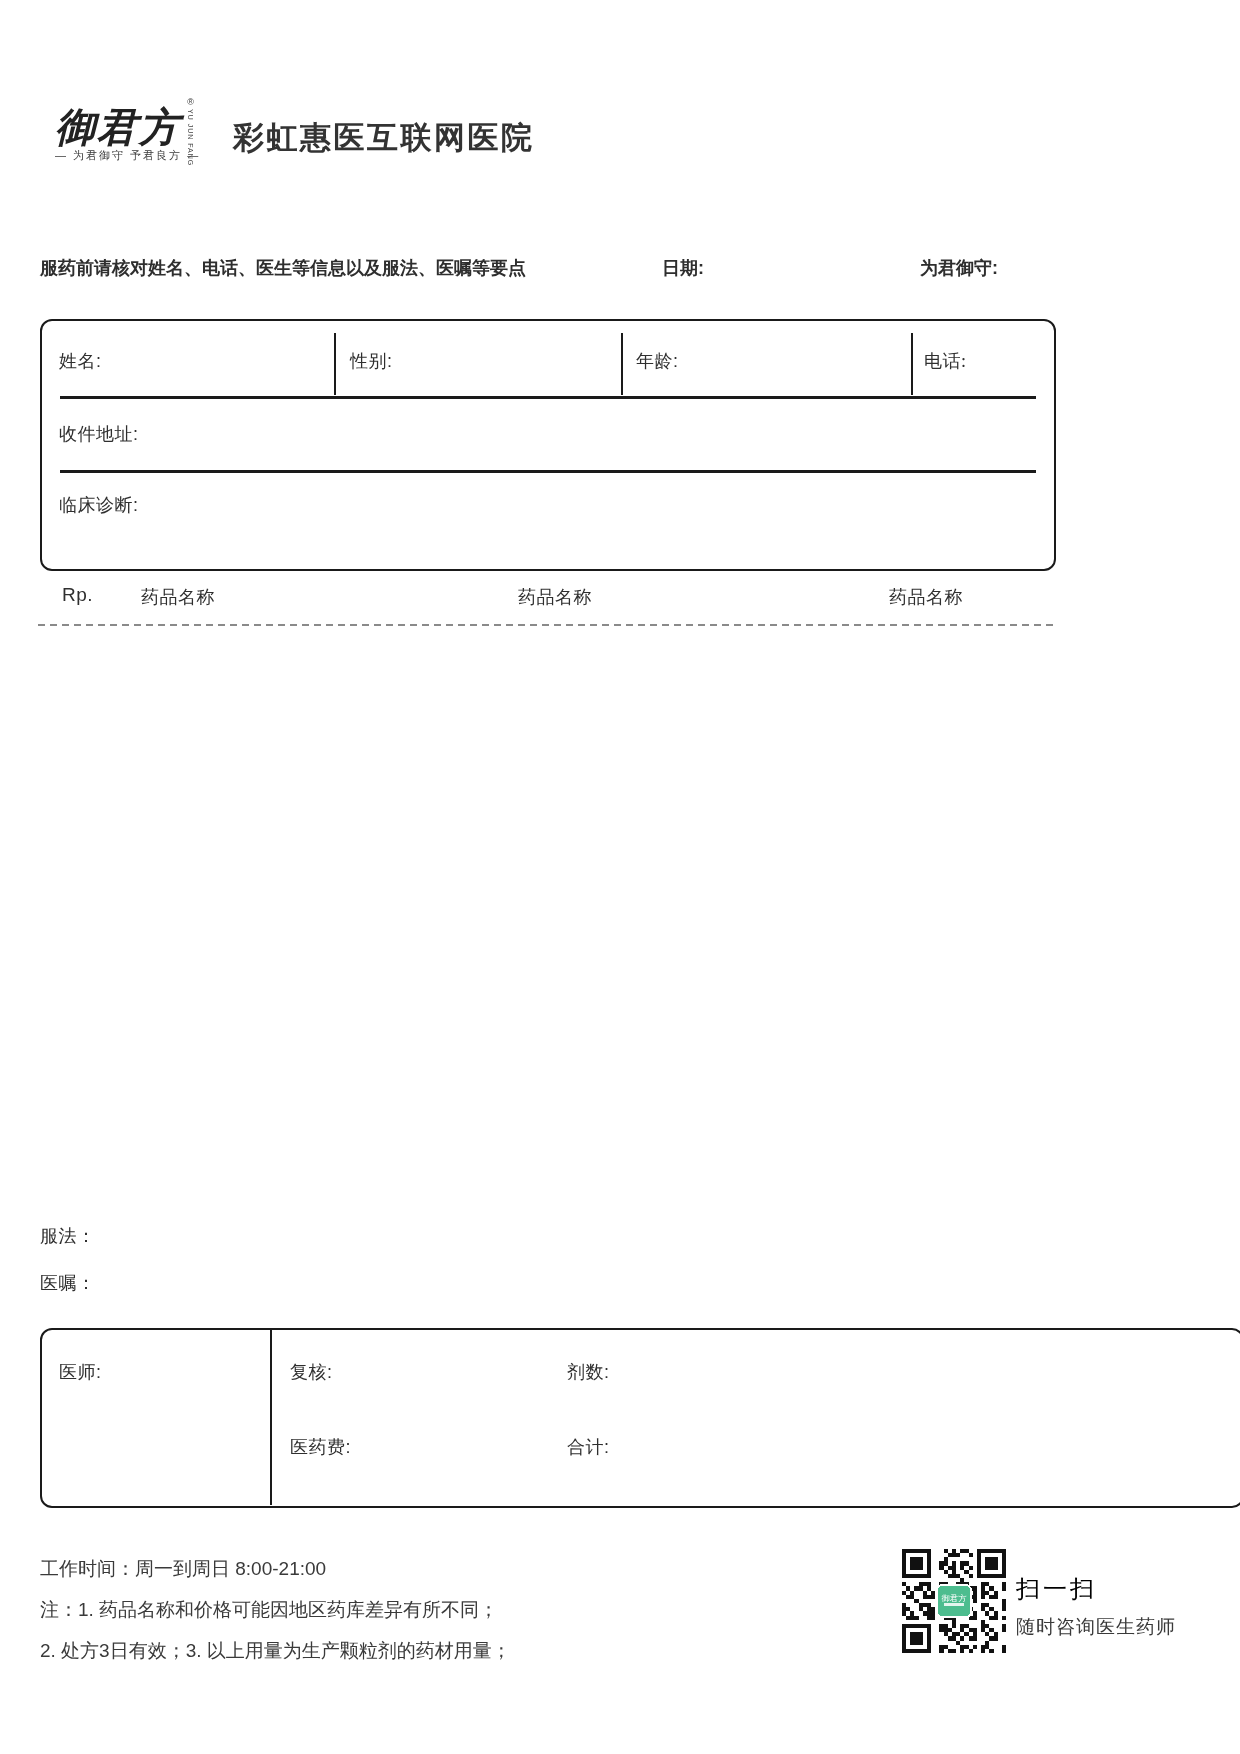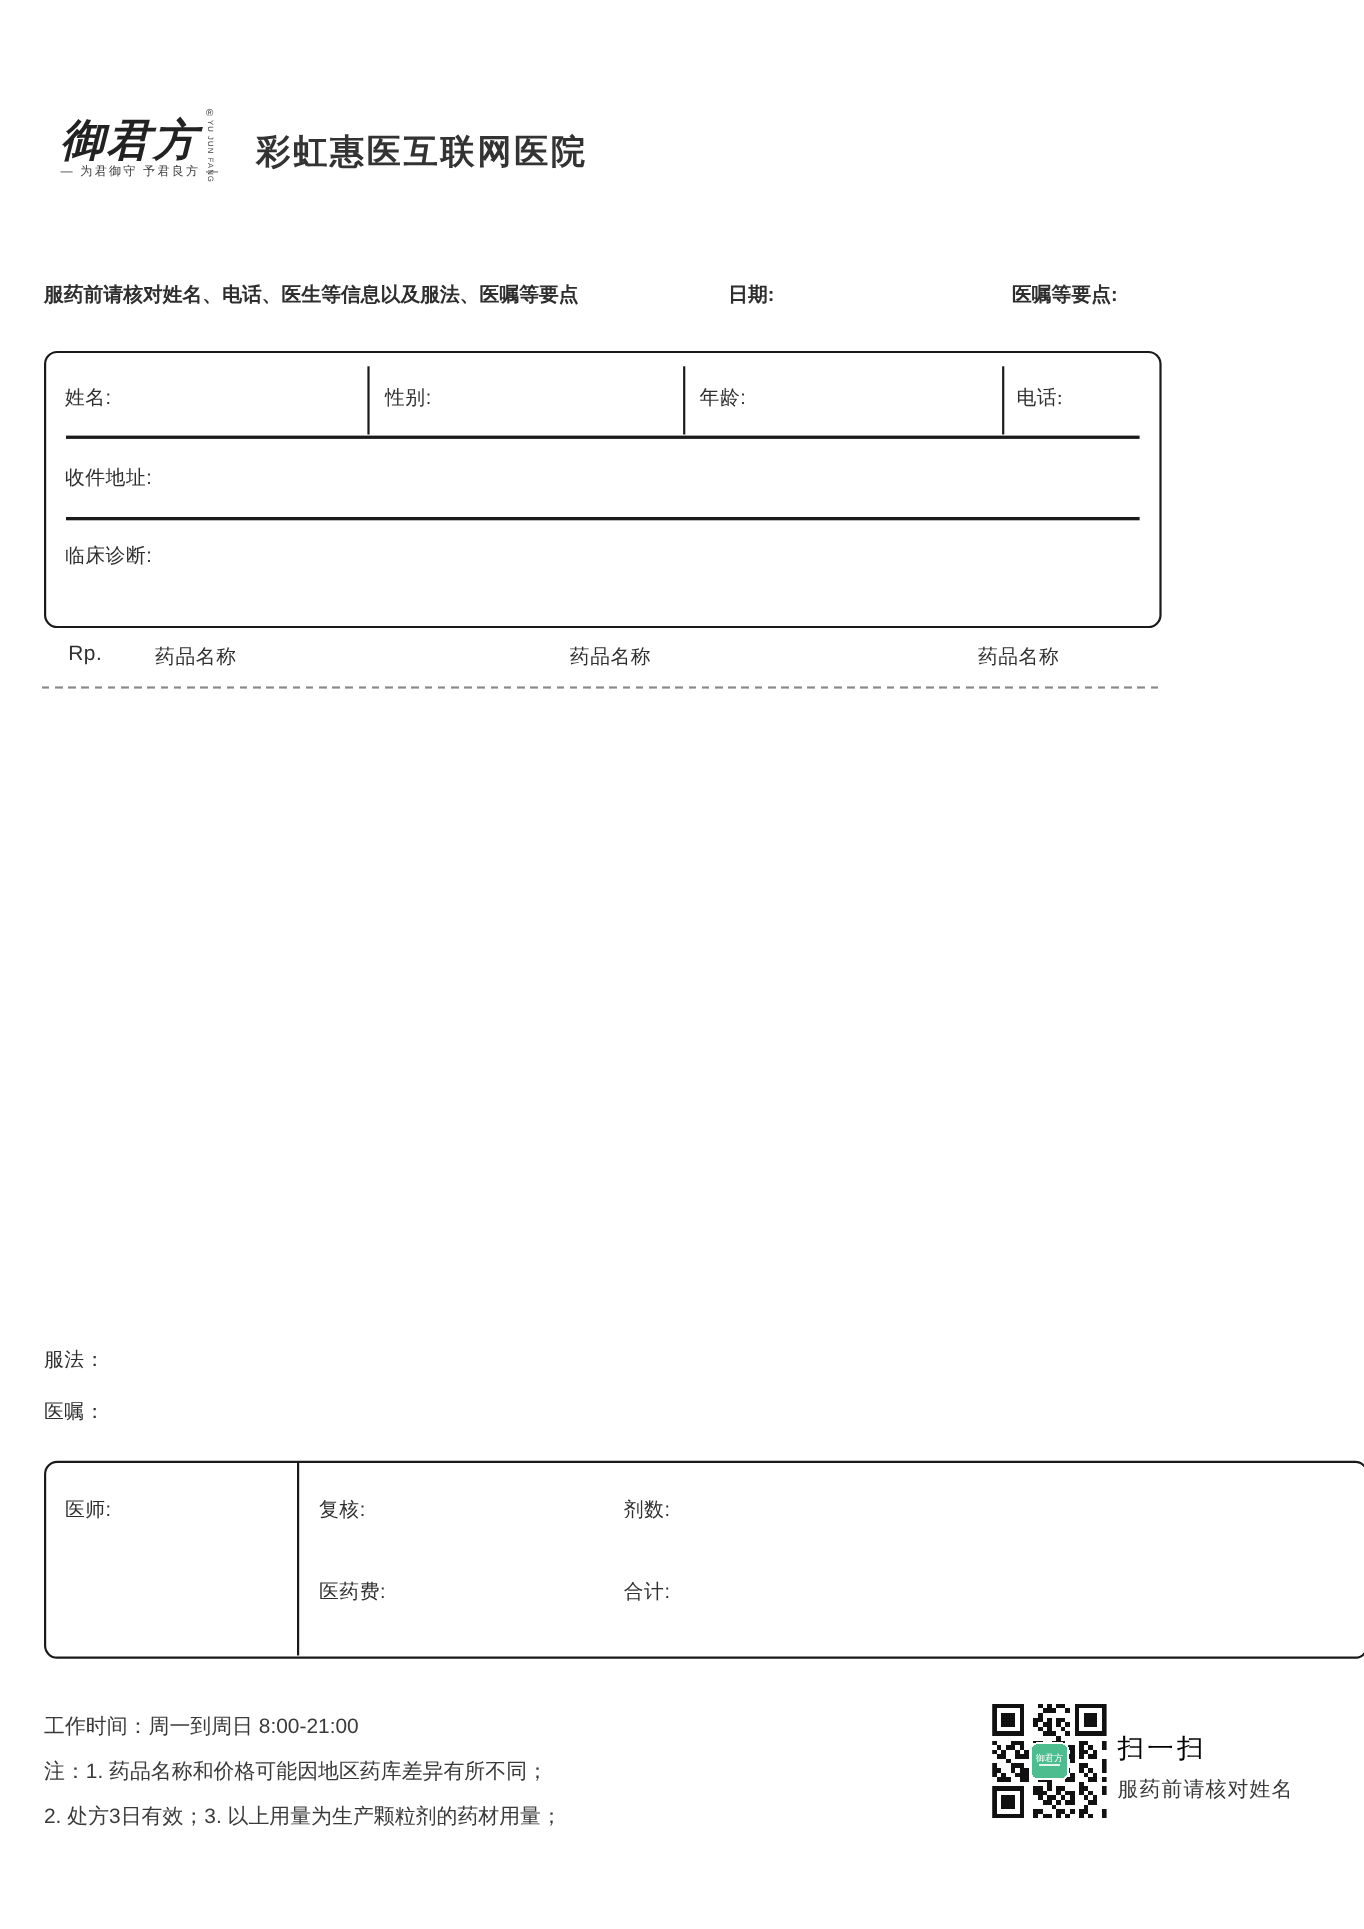--- a/index.html
+++ b/index.html
@@ -61,21 +61,21 @@
     <span class="abs brand-side" style="left:132px;top:6px;">
       <span class="reg-mark">®</span>
       <span class="brand-vert">YU JUN FANG</span>
     </span>
     <span class="abs brand-tagline" style="left:0;top:56px;">— 为君御守 予君良方 —</span>
   </div>
   <div class="abs hospital-title" style="left:233px;top:117px;">彩虹惠医互联网医院</div>
 
   <div class="abs notice-text" style="left:40px;top:256px;">服药前请核对姓名、电话、医生等信息以及服法、医嘱等要点</div>
   <div class="abs notice-text" style="left:662px;top:256px;">日期:</div>
-  <div class="abs notice-text" style="left:920px;top:256px;">医嘱等要点:</div>
+  <div class="abs notice-text" style="left:920px;top:256px;">为君御守:</div>
 
   <div class="abs form-box" style="left:40px;top:319px;width:1016px;height:252px;">
     <span class="abs label" style="left:17px;top:28px;">姓名:</span>
     <span class="abs label" style="left:308px;top:28px;">性别:</span>
     <span class="abs label" style="left:594px;top:28px;">年龄:</span>
     <span class="abs label" style="left:882px;top:28px;font-family:Liberation Serif, serif;">电话:</span>
 
     <div class="abs vline" style="left:292px;top:12px;height:62px;"></div>
     <div class="abs vline" style="left:579px;top:12px;height:62px;"></div>
     <div class="abs vline" style="left:869px;top:12px;height:62px;"></div>
@@ -310,15 +310,15 @@
         <rect x="2" y="20" width="3" height="3" fill="#111"></rect>
       </g>
       <g>
         <rect x="8.4" y="8.6" width="8.2" height="7.8" rx="1.4" fill="#4dbd8f" stroke="#ffffff" stroke-width="0.45"></rect>
         <text x="12.5" y="12.4" text-anchor="middle" font-size="2" fill="#ffffff" font-family="Liberation Sans, sans-serif">御君方</text>
         <rect x="10.2" y="13.1" width="4.6" height="0.5" fill="#ffffff" opacity="0.85"></rect>
       </g>
     </svg>
   </div>
   <div class="abs scan-big" style="left:1016px;top:1573px;">扫一扫</div>
-  <div class="abs scan-small" style="left:1016px;top:1614px;">服药前请核对姓名</div>
+  <div class="abs scan-small" style="left:1016px;top:1614px;">随时咨询医生药师</div>
 
 </div>
 
 </body></html>

